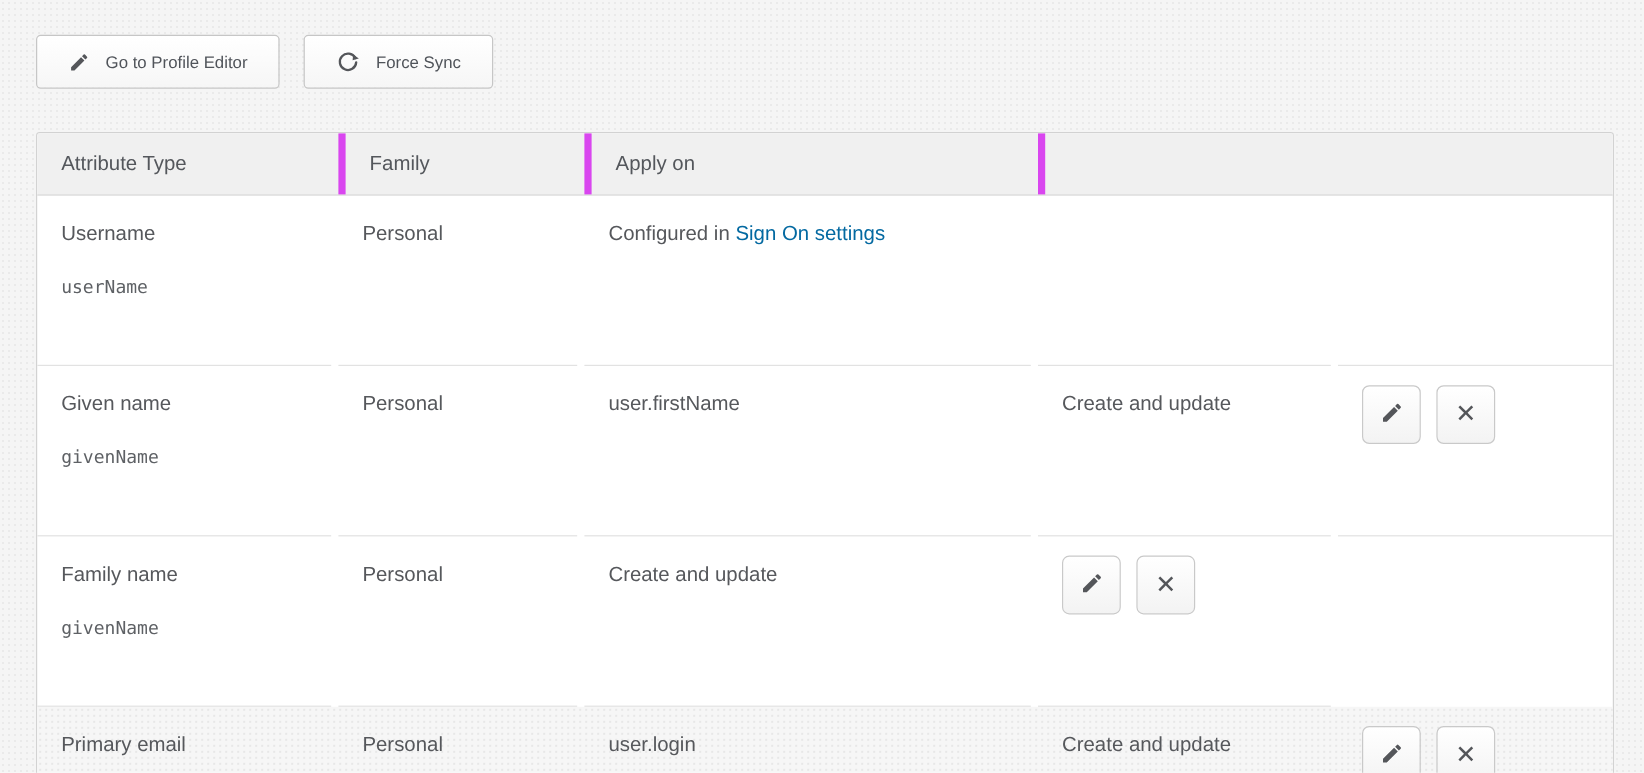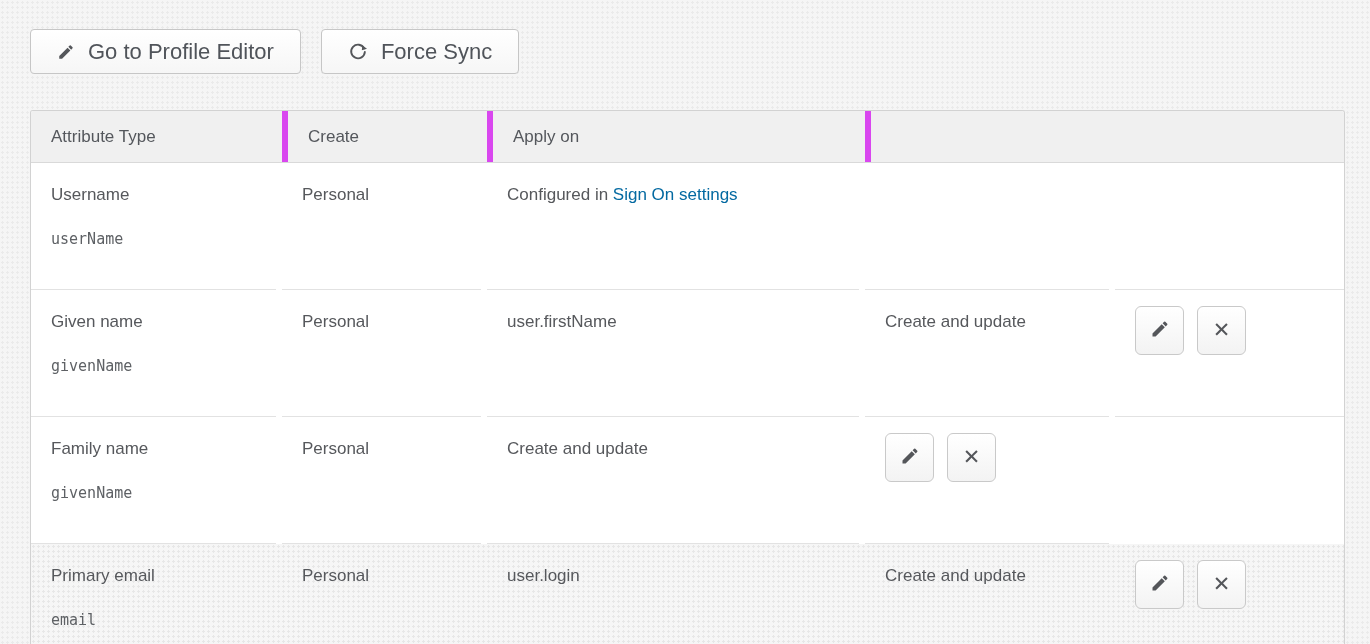--- a/index.html
+++ b/index.html
@@ -16,21 +16,21 @@
   }
 
   
   .toolbar { position:absolute; left:30px; top:29px; display:flex; gap:20px; }
   .btn {
     height:45px;
     display:inline-flex; align-items:center; gap:13px;
     padding:0 26px;
     background:linear-gradient(#ffffff,#f6f6f6);
     border:1px solid #c6c6c6; border-radius:4px;
-    font-family:inherit; font-size:22px; color:#50545a;
+    font-family:inherit; font-size:14px; color:#50545a;
     cursor:pointer;
   }
   .btn svg { display:block; flex:none; }
 
   
   .table {
     position:absolute; left:30px; top:110px;
     width:1315px; height:535px;
     box-sizing:border-box;
     background:#ffffff;
@@ -51,21 +51,21 @@
     padding-left:20px;
     font-size:17px; color:#54575c;
     white-space:nowrap; overflow:hidden;
   }
   .th + .th { border-left:6px solid #d946ef; }
 
   .trow {
     display:grid;
     grid-template-columns:245px 199px 372px 244px 1fr;
     column-gap:6px;
-    height:127px; box-sizing:border-box;
+    height:142px; box-sizing:border-box;
   }
   .trow.highlighted {
     background-color:#f6f6f6;
     background-image: radial-gradient(circle, #e7e7e7 1px, rgba(0,0,0,0) 1.2px);
     background-size:5px 5px;
   }
   .cell {
     box-sizing:border-box;
     padding:20px 0 0 20px;
     border-bottom:1px solid #e2e2e2;
@@ -115,21 +115,21 @@
         <path d="M17.2 4.2 L22.8 8.0 L16.6 9.8 Z" fill="#54565a"></path>
       </svg>
     </span>
     <span>Force Sync</span>
   </button>
 </div>
 
 <div class="table">
   <div class="thead">
     <div class="th">Attribute Type</div>
-    <div class="th">Create</div>
+    <div class="th">Family</div>
     <div class="th">Apply on</div>
     <div class="th"></div>
   </div>
   <div id="tbody">
       <div class="trow">
     <div class="cell">
       <div class="attr-label">Username</div>
       <div class="attr-name">userName</div>
     </div>
     <div class="cell">

